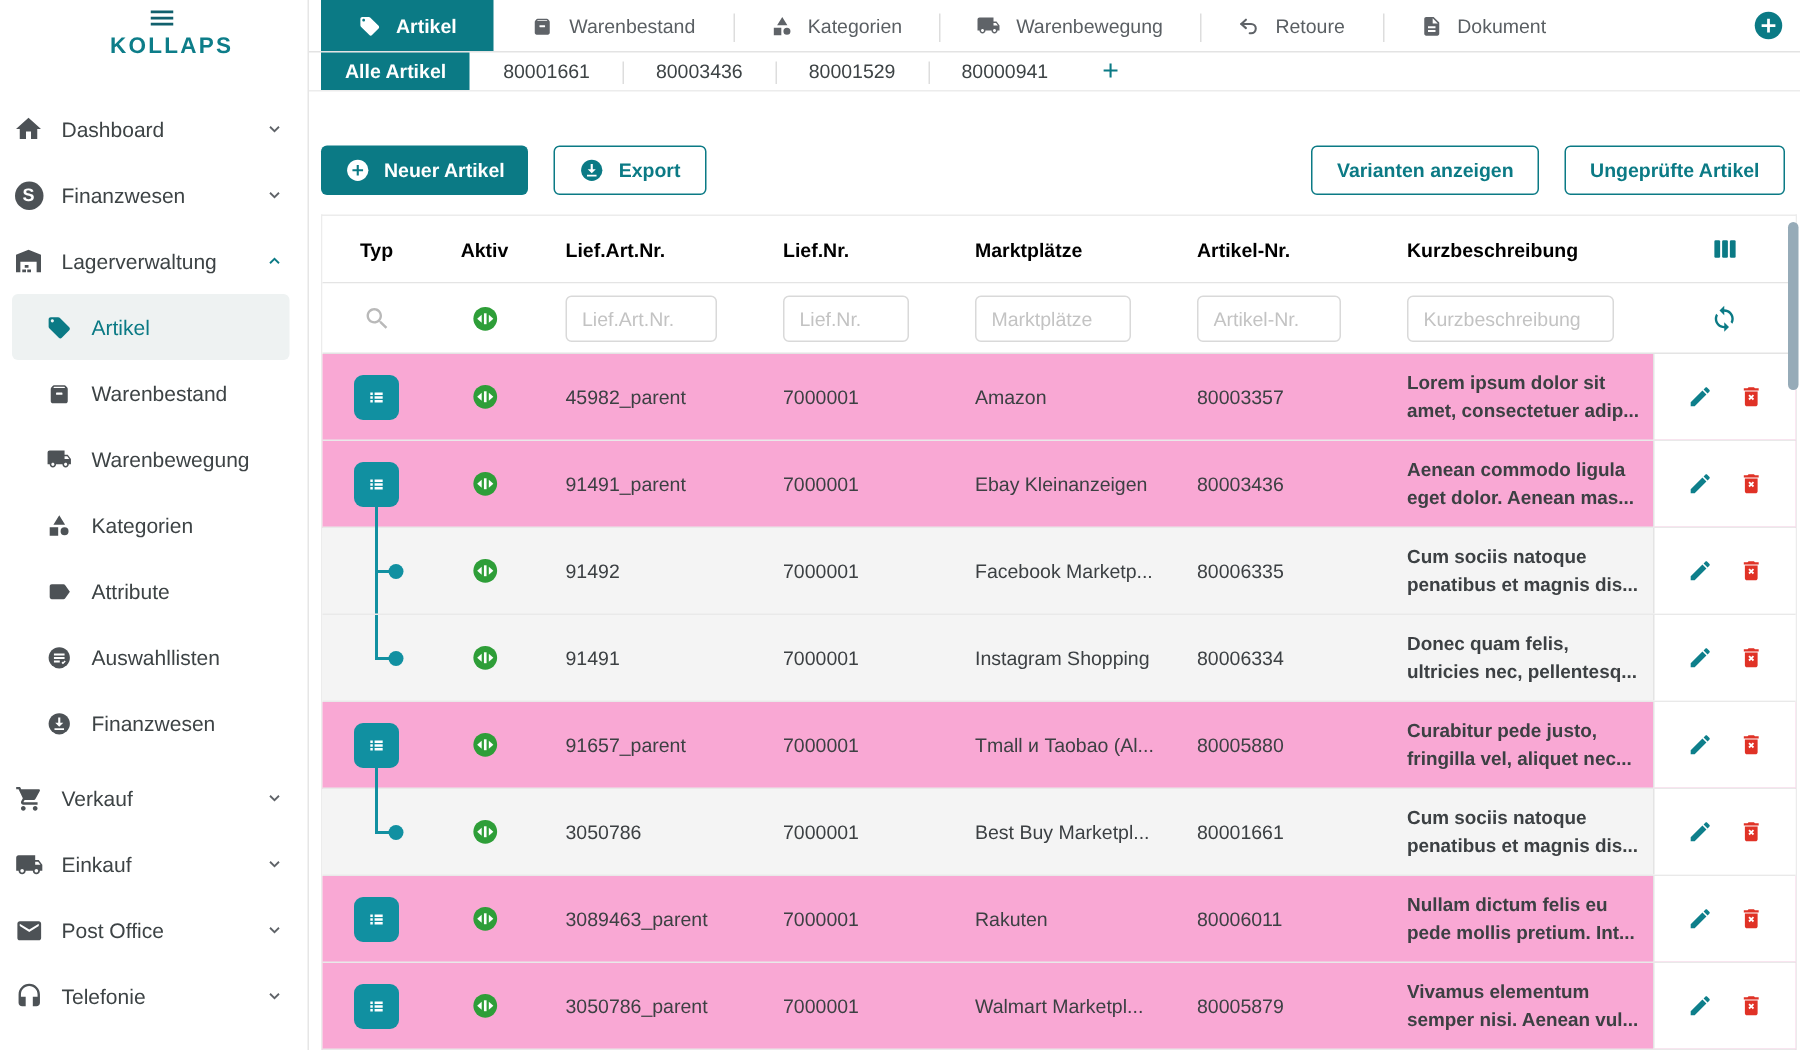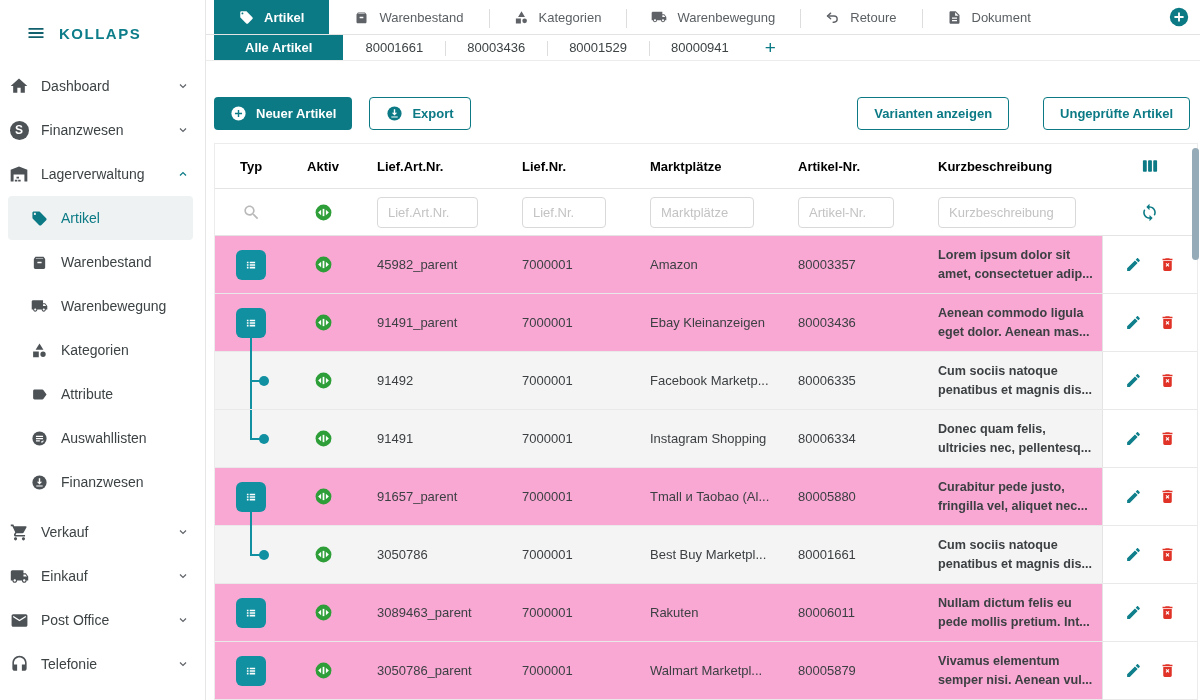--- a/index.html
+++ b/index.html
@@ -12,21 +12,21 @@
     --border:#e4e4e4;
     --child-bg:#f4f4f4;
   }
   *{box-sizing:border-box;margin:0;padding:0;}
   html,body{width:1200px;height:700px;overflow:hidden;background:#fff;
     font-family:"Liberation Sans","DejaVu Sans",sans-serif;color:var(--ink);}
   .app{display:flex;width:1200px;height:700px;position:relative;}
 
   
   .sidebar{width:206px;min-width:206px;border-right:1px solid #e6e6e6;background:#fff;padding-top:2px;}
-  .brand{display:flex;align-items:center;height:62px;padding-left:26px;}
+  .brand{display:flex;align-items:center;height:62px;padding-left:11px;flex-direction:column;}
   .brand .burger{color:#11606d;display:flex;}
   .brand-name{margin-left:13px;font-size:15px;font-weight:bold;letter-spacing:1.5px;color:#0d7d89;}
   .nav-item{display:flex;align-items:center;height:44px;padding-left:9px;cursor:pointer;}
   .nav-item .nicon{width:20px;height:20px;color:var(--gray-icon);display:flex;align-items:center;justify-content:center;}
   .nav-item .nlabel{margin-left:12px;font-size:14px;color:#3d4345;}
   .nav-item .chev{margin-left:auto;margin-right:16px;color:#5f6368;display:flex;}
   .chev.up{transform:rotate(180deg);color:var(--primary);}
   .sub-item{display:flex;align-items:center;height:44px;padding-left:23px;margin:0 12px 0 8px;border-radius:4px;cursor:pointer;}
   .sub-item .nicon{width:17px;height:17px;color:var(--gray-icon);display:flex;align-items:center;justify-content:center;}
   .sub-item .nlabel{margin-left:13px;font-size:14px;color:#3d4345;}
@@ -45,30 +45,30 @@
   .tab{display:flex;align-items:center;gap:10px;padding:0 25px;font-size:13px;color:#5a5f63;cursor:pointer;position:relative;}
   .tab .ticon{display:flex;color:#5f6368;}
   .tab:not(.active)+.tab:not(.active)::before{content:"";position:absolute;left:0;top:9px;height:19px;width:1px;background:#ddd;}
   .tab.active{background:var(--primary);color:#fff;font-weight:bold;}
   .tab.active .ticon{color:#fff;}
   .tab-add{margin-left:auto;margin-right:10px;display:flex;align-items:center;color:var(--primary);cursor:pointer;}
 
   .subtabbar{display:flex;align-items:stretch;height:27px;border-bottom:1px solid #ececec;padding-left:8px;}
   .subtab{display:flex;align-items:center;padding:0 22px;font-size:13px;color:#3d4345;cursor:pointer;position:relative;}
   .subtab:not(.active)+.subtab:not(.active)::before{content:"";position:absolute;left:0;top:6px;height:15px;width:1px;background:#ddd;}
-  .subtab.active{background:var(--primary);color:#fff;font-weight:bold;padding:0 31px;}
+  .subtab.active{background:var(--primary);color:#fff;font-weight:bold;padding:0 16px;}
   .subtab-add{display:flex;align-items:center;padding:0 14px;color:var(--primary);font-size:19px;cursor:pointer;}
 
   .toolbar{display:flex;align-items:center;margin:36px 10px 0 8px;}
   .btn{display:flex;align-items:center;gap:9px;height:33px;padding:0 16px;border-radius:4px;
     font-size:13px;font-weight:bold;cursor:pointer;border:1px solid var(--primary);background:#fff;color:var(--primary);}
   .btn.filled{background:var(--primary);color:#fff;border:none;}
   .btn .bicon{display:flex;}
   .btn + .btn{margin-left:17px;}
-  .toolbar-right{margin-left:auto;display:flex;gap:17px;}
+  .toolbar-right{margin-left:auto;display:flex;}
 
   
   .table{margin:13px 2px 0 8px;border:1px solid #ececec;border-bottom:none;}
   .grid{display:grid;grid-template-columns:72px 72px 145px 128px 148px 140px 1fr 95px;align-items:center;}
   .thead{height:45px;border-bottom:1px solid var(--border);background:#fff;}
   .th{font-size:13px;font-weight:bold;color:#000000;padding-left:18px;}
   .th.center{padding-left:0;text-align:center;}
   .filter-row{height:47px;border-bottom:1px solid var(--border);background:#fff;}
   .fcell{padding-left:18px;}
   .fcell.center{padding-left:0;display:flex;justify-content:center;}

